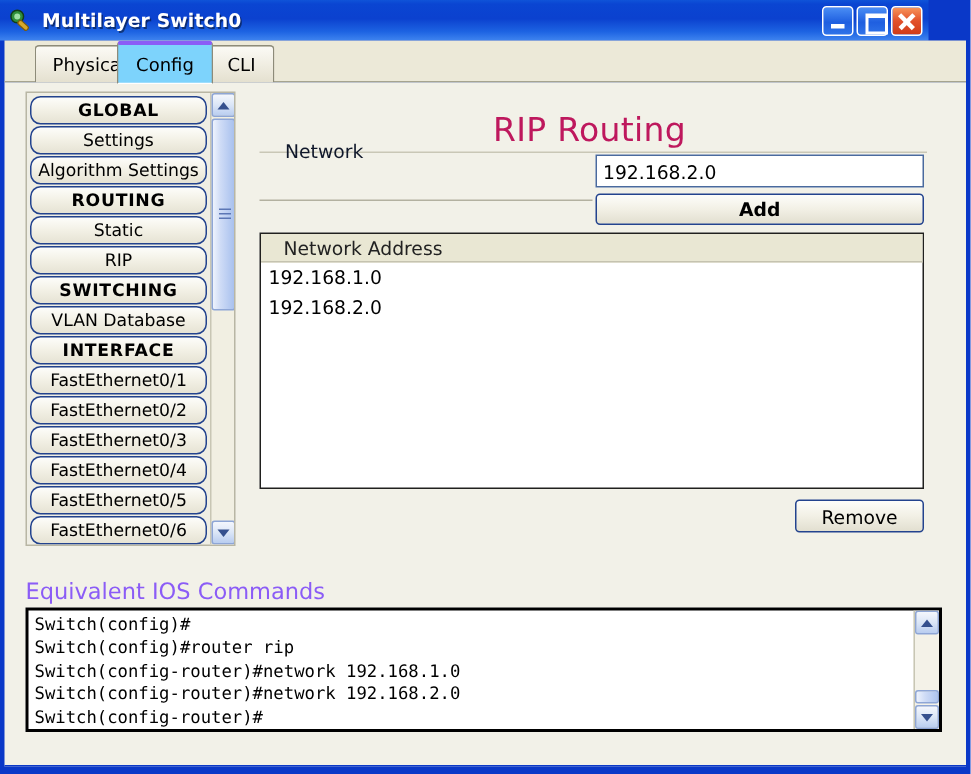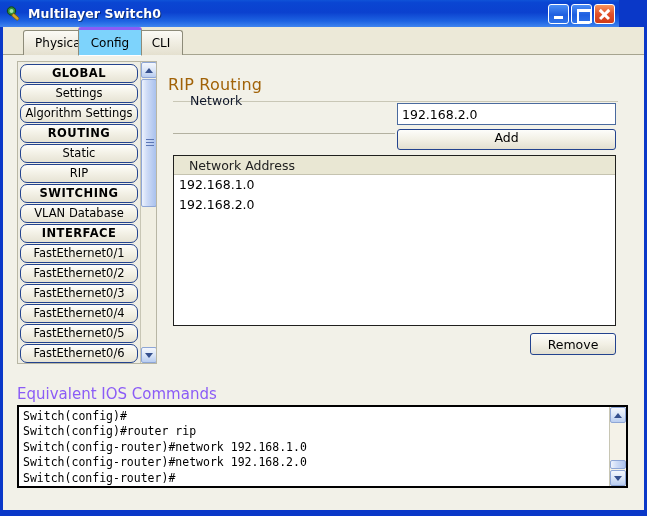--- a/index.html
+++ b/index.html
@@ -158,21 +158,21 @@
   #sb-thumb .grip {
     position:absolute; left:4px; top:50%; margin-top:-4px; width:8px; height:8px;
   }
   #sb-thumb .grip i { display:block; height:1px; background:#5b76b5; margin-bottom:2px; }
 
   
   #main { position: absolute; left: 165px; top: 6px; width: 460px; height: 345px; }
 
   #rip-title {
     position: absolute; left: 0; top: 14px; width: 450px;
-    font-size: 16px; color: #a16207;
+    text-align: center; font-size: 22px; color: #be185d;
     letter-spacing: 0.2px;
   }
   #rip-sep {
     position: absolute; left: 5px; top: 40px; width: 445px; height: 1px;
     background: #c9c7b6;
   }
   #net-label {
     position: absolute; left: 5px; top: 32px;
     font-size: 12.5px; color: #0f172a; margin-left: 17px;
   }
@@ -192,22 +192,23 @@
     outline: none;
   }
   #add-btn {
     position: absolute; left: 229px; top: 68px;
     width: 219px; height: 21px;
     background: linear-gradient(180deg,#fdfdfa 0%,#f2f0e5 50%,#e2dfd0 100%);
     border: 1px solid #23438e;
     border-radius: 3px;
     font-size: 12.5px;
     color: #000;
-    display: flex; justify-content: center;
-    cursor: default;
+    display: flex; align-items: center; justify-content: center;
+    cursor: default;
+    font-weight: bold;
   }
 
   
   #listbox {
     position: absolute; left: 5px; top: 94px;
     width: 443px; height: 171px;
     background: #ffffff;
     border: 1px solid #20201e;
   }
   #list-header {

